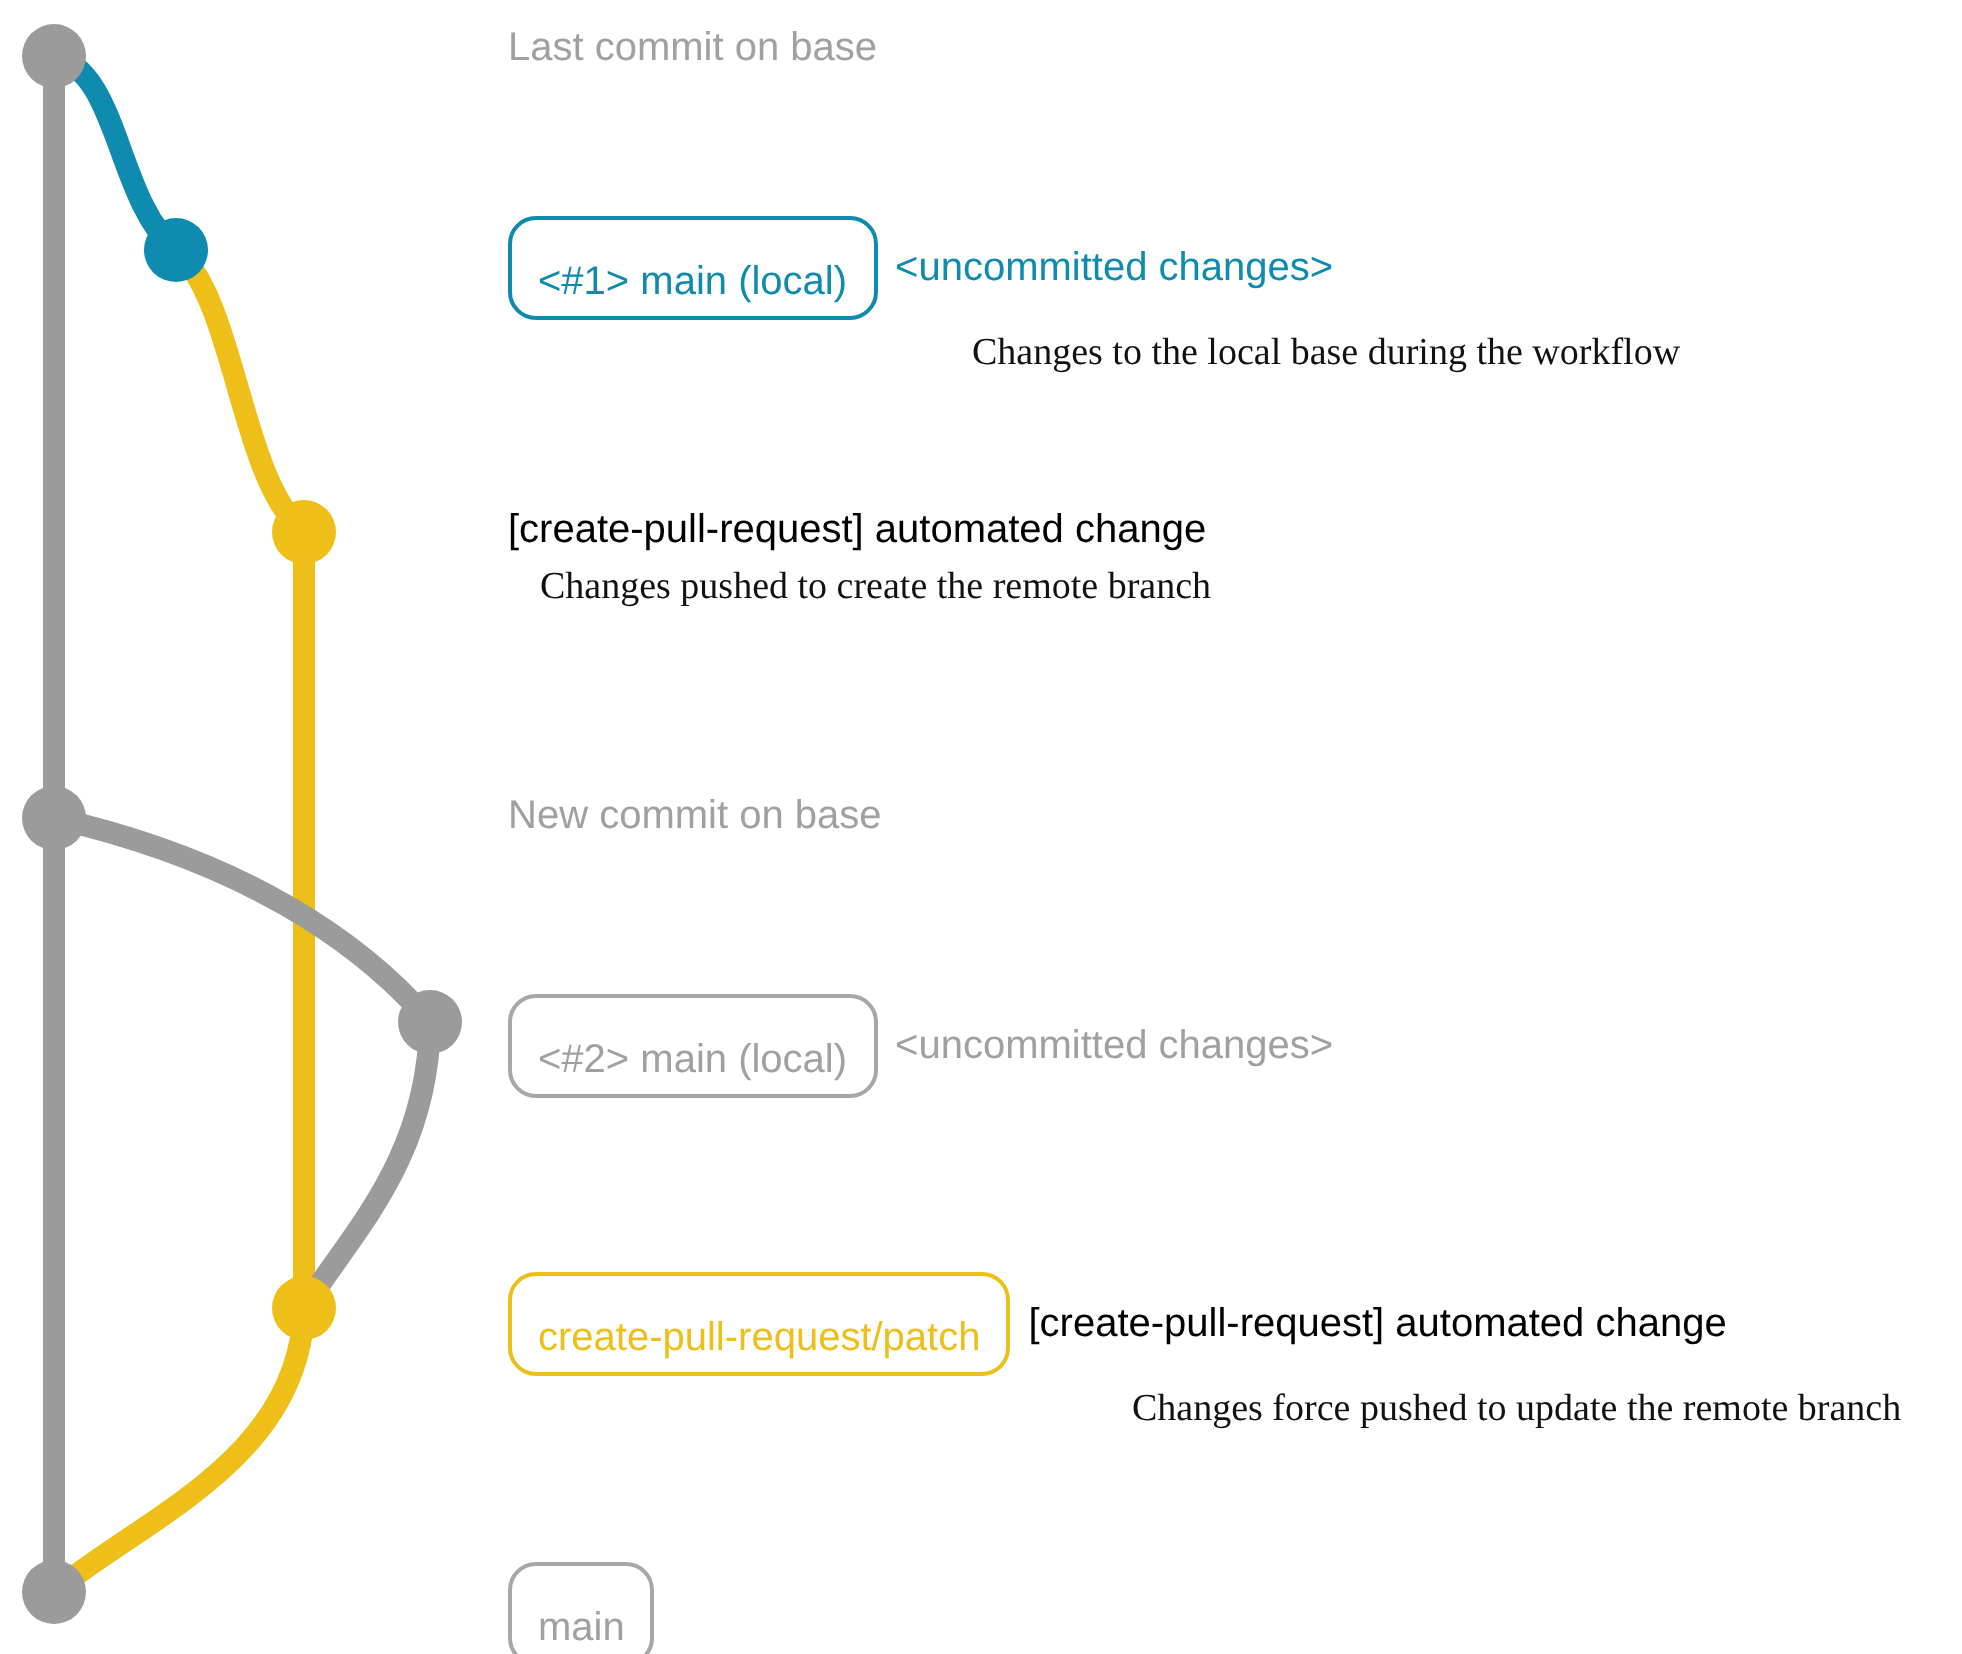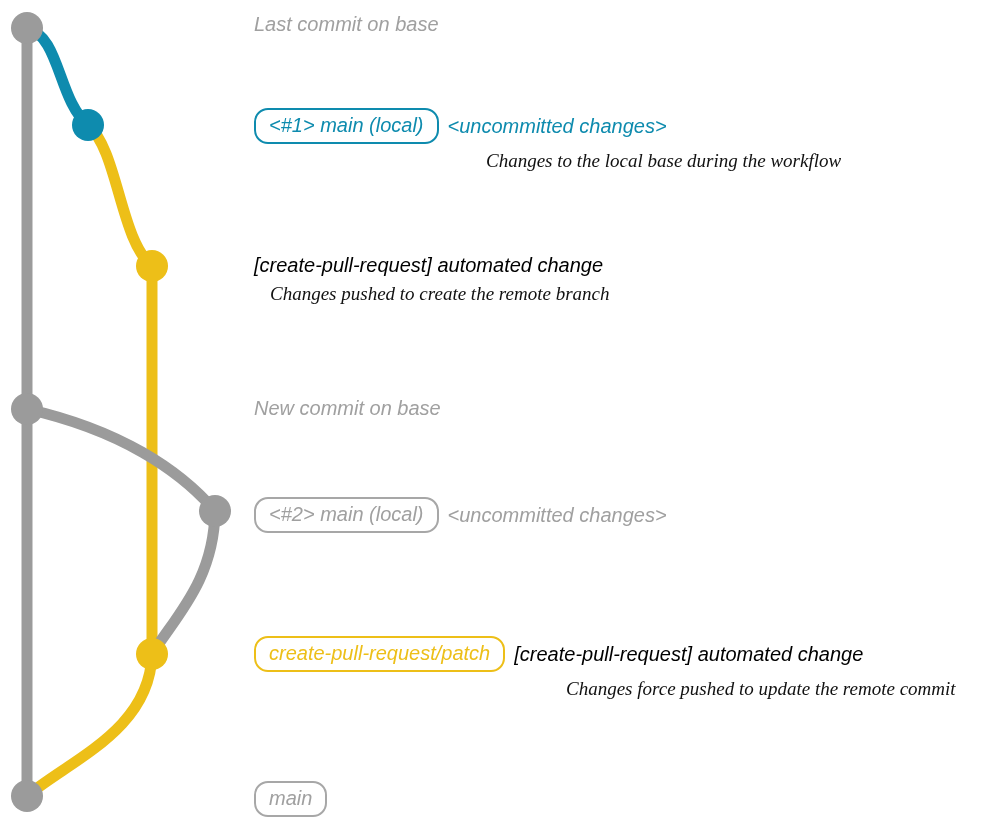--- a/index.html
+++ b/index.html
@@ -11,21 +11,20 @@
   body {
     font-family: "Liberation Sans", sans-serif;
     -webkit-font-smoothing: antialiased;
   }
   #stage {
     position: relative;
     width: 973px;
     height: 827px;
     background: #ffffff;
     overflow: hidden;
-    font-style: italic;
   }
   #graph-svg {
     position: absolute;
     left: 0;
     top: 0;
     width: 981px;
     height: 827px;
     pointer-events: none;
   }
   .label-layer {
@@ -48,21 +47,21 @@
     align-items: center;
     gap: 9px;
     white-space: nowrap;
   }
 
   
   .pill {
     display: inline-block;
     border: 2px solid #9b9b9b;
     border-radius: 14px;
-    padding: 4px 13px 6px 13px;
+    padding: 20px 13px 6px 13px;
     font-size: 20px;
     line-height: 22px;
     color: #9b9b9b;
     background: #ffffff;
     font-family: "Liberation Sans", sans-serif;
   }
   .pill.teal   { border-color: #0e8bae; color: #0e8bae; }
   .pill.yellow { border-color: #edbf18; color: #edbf18; }
   .pill.gray   { border-color: #a7a7a7; color: #a0a0a0; }
 
@@ -142,21 +141,21 @@
         <div class="row-main">
           <span class="pill gray">&lt;#2&gt; main (local)</span>
           <span class="subject gray">&lt;uncommitted changes&gt;</span>
         </div>
       </div>
       <div class="row" style="left: 254px; top: 636px;">
         <div class="row-main">
           <span class="pill yellow">create-pull-request/patch</span>
           <span class="subject yellow">[create-pull-request] automated change</span>
         </div>
-        <div class="desc" style="margin-left: 312px;">Changes force pushed to update the remote commit</div>
+        <div class="desc" style="margin-left: 312px;">Changes force pushed to update the remote branch</div>
       </div>
       <div class="row" style="left: 254px; top: 781px;">
         <div class="row-main">
           <span class="pill gray">main</span>
         </div>
       </div>
     </div>
 
 </div>
 

